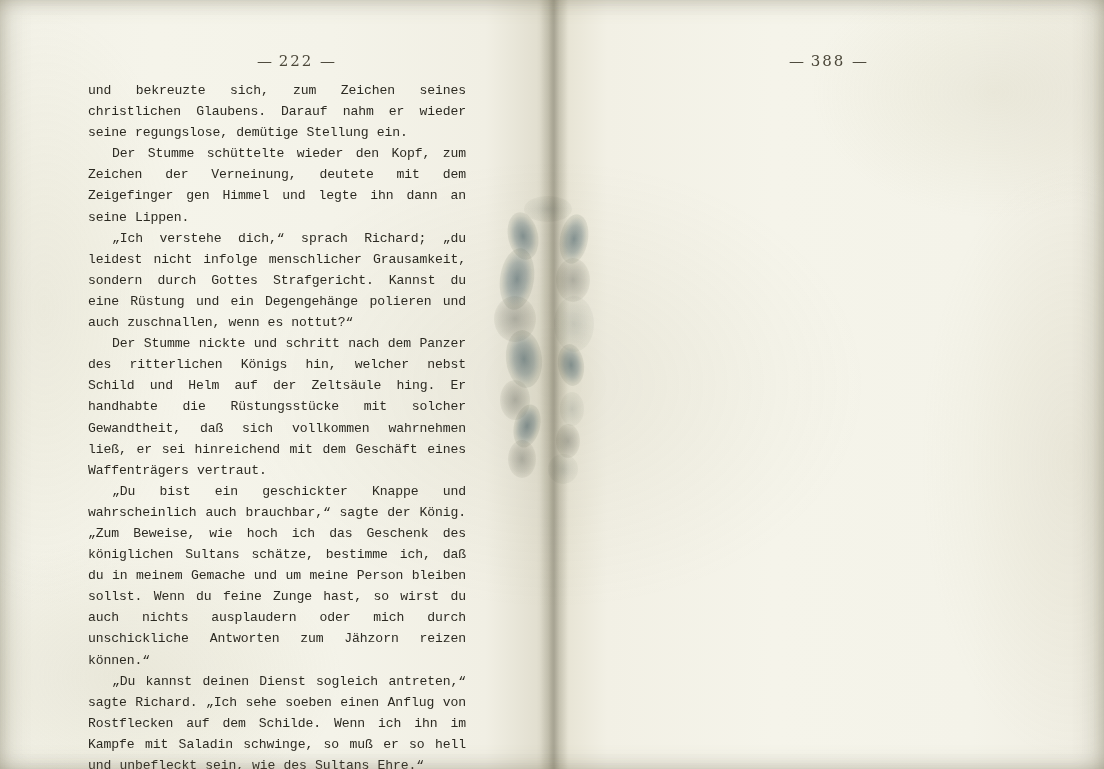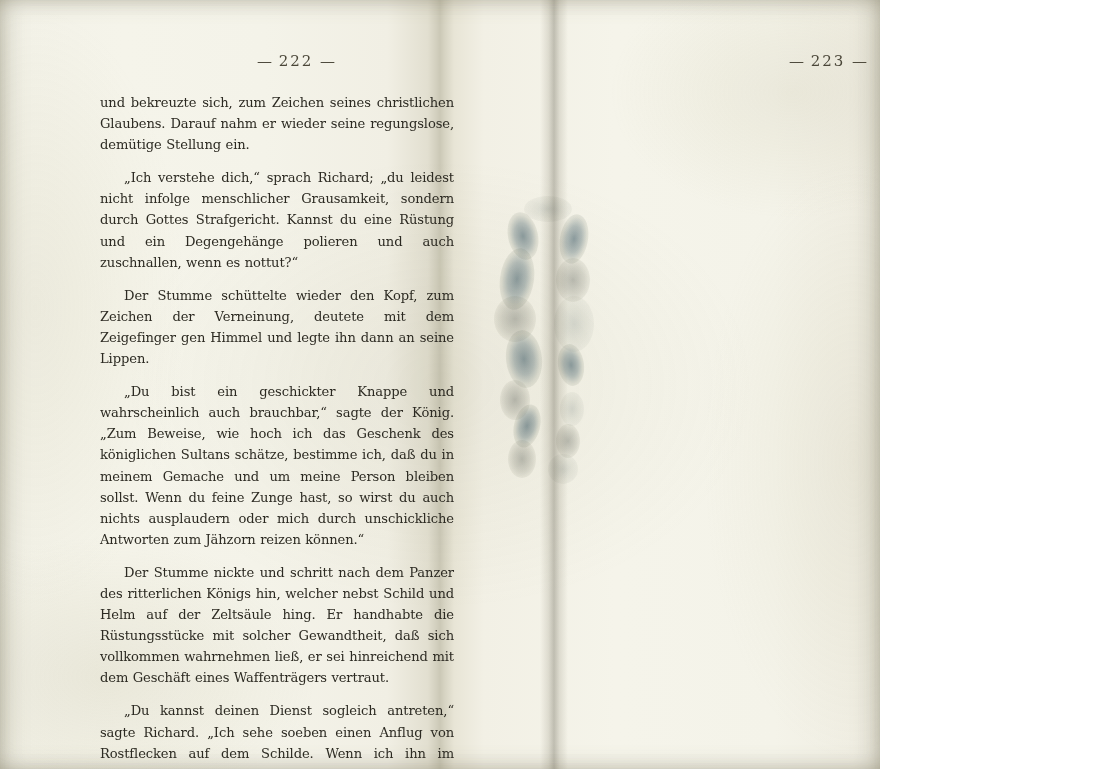--- a/index.html
+++ b/index.html
@@ -10,21 +10,21 @@
   body {
     width: 1104px;
     height: 769px;
     overflow: hidden;
     font-family: "DejaVu Serif", serif;
   }
 
   
   #book-spread {
     position: relative;
-    width: 880px;
+    width: 1104px;
     height: 769px;
     background:
       linear-gradient(90deg,
         #efeee4 0%,
         #f3f2e8 3%,
         #f5f4ea 14%,
         #f4f3e9 30%,
         #f1efe4 44%,
         #e2dfd0 48.6%,
         #d2cfbe 49.6%,
@@ -100,23 +100,24 @@
     
     font-family: "DejaVu Serif", serif;
     font-stretch: normal;
     letter-spacing: -0.1px;
     word-spacing: 0.4px;
     -webkit-font-smoothing: antialiased;
   }
   #block-left  { left: 88px;  width: 378px; }
 
   .textblock p {
-    margin: 12px;
+    margin: 0;
     text-indent: 24px;
     hyphens: auto;
+    font-family: Liberation Mono, monospace;
   }
   .textblock p.noindent { text-indent: 0; }
 
   
   .stain {
     position: absolute;
     pointer-events: none;
     border-radius: 50%;
     mix-blend-mode: multiply;
   }
@@ -162,33 +163,33 @@
 
   <div class="page" id="page-left">
     <div class="page-number">
       <span class="pn-dash">—</span>
       <span>222</span>
       <span class="pn-dash">—</span>
     </div>
 
     <div class="textblock" id="block-left">
       <p class="noindent">und bekreuzte sich, zum Zeichen seines christlichen Glaubens. Darauf nahm er wieder seine regungslose, demütige Stellung ein.</p>
+      <p>Der Stumme schüttelte wieder den Kopf, zum Zeichen der Verneinung, deutete mit dem Zeigefinger gen Himmel und legte ihn dann an seine Lippen.</p>
       <p>„Ich verstehe dich,“ sprach Richard; „du leidest nicht infolge menschlicher Grausamkeit, sondern durch Gottes Strafgericht. Kannst du eine Rüstung und ein Degengehänge polieren und auch zuschnallen, wenn es nottut?“</p>
-      <p>Der Stumme schüttelte wieder den Kopf, zum Zeichen der Verneinung, deutete mit dem Zeigefinger gen Himmel und legte ihn dann an seine Lippen.</p>
+      <p>Der Stumme nickte und schritt nach dem Panzer des ritterlichen Königs hin, welcher nebst Schild und Helm auf der Zeltsäule hing. Er handhabte die Rüstungsstücke mit solcher Gewandtheit, daß sich vollkommen wahrnehmen ließ, er sei hinreichend mit dem Geschäft eines Waffenträgers vertraut.</p>
       <p>„Du bist ein geschickter Knappe und wahrscheinlich auch brauchbar,“ sagte der König. „Zum Beweise, wie hoch ich das Geschenk des königlichen Sultans schätze, bestimme ich, daß du in meinem Gemache und um meine Person bleiben sollst. Wenn du feine Zunge hast, so wirst du auch nichts ausplaudern oder mich durch unschickliche Antworten zum Jähzorn reizen können.“</p>
-      <p>Der Stumme nickte und schritt nach dem Panzer des ritterlichen Königs hin, welcher nebst Schild und Helm auf der Zeltsäule hing. Er handhabte die Rüstungsstücke mit solcher Gewandtheit, daß sich vollkommen wahrnehmen ließ, er sei hinreichend mit dem Geschäft eines Waffenträgers vertraut.</p>
       <p>„Du kannst deinen Dienst sogleich antreten,“ sagte Richard. „Ich sehe soeben einen Anflug von Rostflecken auf dem Schilde. Wenn ich ihn im Kampfe mit Saladin schwinge, so muß er so hell und unbefleckt sein, wie des Sultans Ehre.“</p>
 
     </div>
   </div>
 
   <div class="page" id="page-right">
     <div class="page-number">
       <span class="pn-dash">—</span>
-      <span>223</span>
+      <span>388</span>
       <span class="pn-dash">—</span>
     </div>
 
   </div>
 
   <div id="gutter"></div>
 
   <div class="stain blue" style="left:508px; top:212px; width:30px; height:48px; transform:rotate(-12deg);"></div>
   <div class="stain blue" style="left:500px; top:248px; width:34px; height:62px; transform:rotate(8deg);"></div>
   <div class="stain grey" style="left:494px; top:296px; width:42px; height:46px;"></div>

